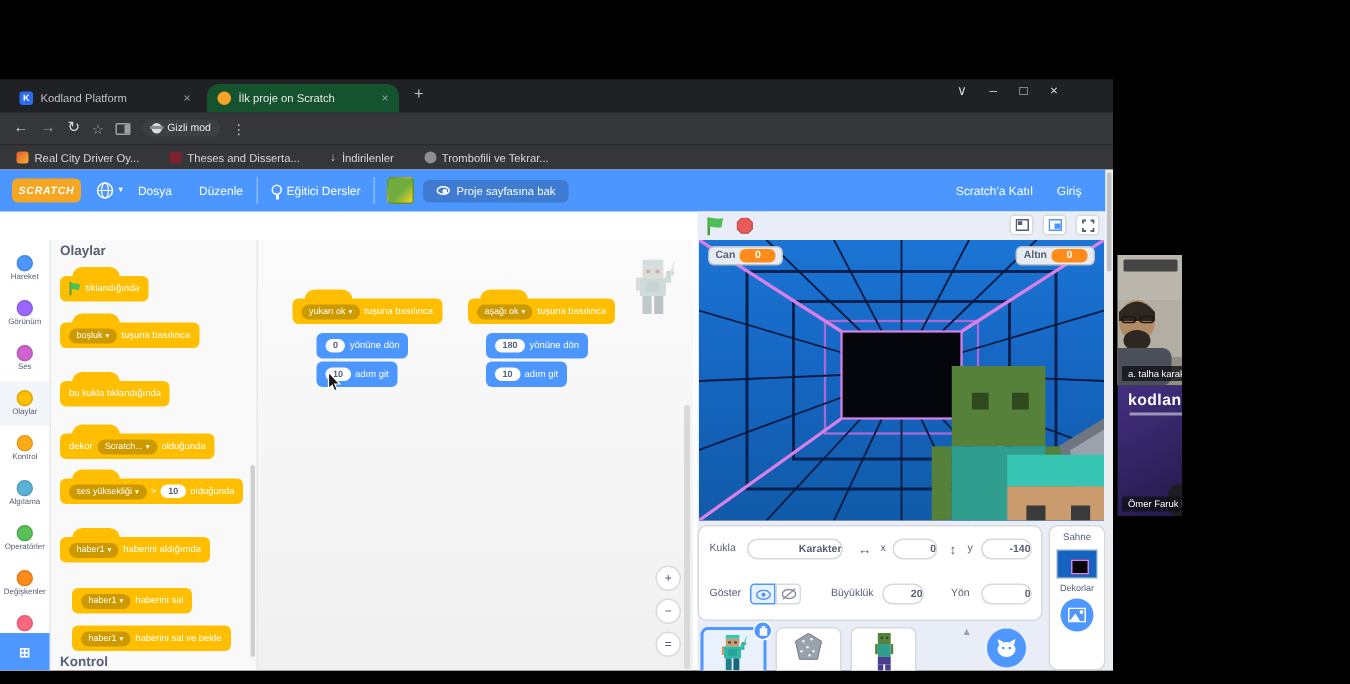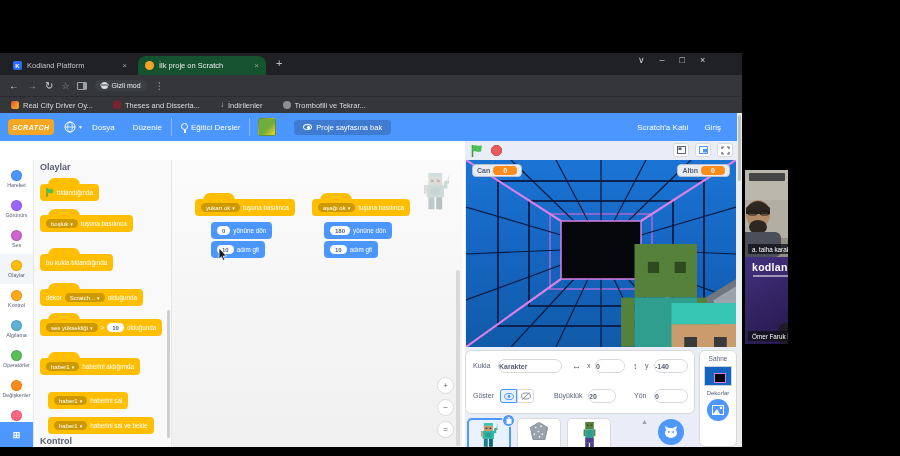--- a/index.html
+++ b/index.html
@@ -62,21 +62,21 @@
   .mitem{padding:0 9px;font-size:8px;}
   .hdiv{width:1px;height:18px;background:rgba(255,255,255,.35);}
   .bulb{width:7px;height:7px;border:1px solid #fff;border-radius:50%;position:relative;margin-right:3px;}
   .bulb::after{content:"";position:absolute;left:2px;top:6px;width:1.5px;height:3px;background:#fff;}
   .tut{display:flex;padding:0 9px;font-size:8px;}
   .pthumb{width:18px;height:18px;border-radius:3px;margin:0 6px 0 8px;
           background:linear-gradient(135deg,#6fae3e 55%,#f9d423);border:1px solid rgba(0,0,0,.15);}
   .ptitles{display:flex;flex-direction:column;line-height:1.25;}
   .ptitle{font-size:8.5px;font-weight:bold;}
   .pby{font-size:6.5px;opacity:.9;}
-  .seebtn{margin-left:12px;display:flex;align-items:center;gap:4px;background:rgba(0,0,0,.18);
+  .seebtn{display:flex;align-items:center;gap:4px;background:rgba(0,0,0,.18);
           border-radius:4px;padding:3px 9px;font-size:7.5px;}
   .eyeic{width:9px;height:6px;border:1px solid #fff;border-radius:50%;position:relative;}
   .eyeic::after{content:"";position:absolute;left:3px;top:1.2px;width:2.5px;height:2.5px;border-radius:50%;background:#fff;}
   .hspace{flex:1;}
   .hlink{font-size:8px;margin-right:16px;}
 
   .edittabs{position:absolute;top:28px;left:0;width:462px;height:19px;background:#E8EDF7;}
   .etab{position:absolute;bottom:0;height:18px;border-radius:7px 7px 0 0;display:flex;align-items:center;
         gap:3px;padding:0 10px;font-size:8px;color:#575E75;background:#DCE4F0;border:1px solid #C9D3E0;border-bottom:none;}
   .etab.on{background:#fff;color:#4C97FF;font-weight:bold;}
@@ -121,21 +121,21 @@
   .stright{position:absolute;right:4px;top:2px;display:flex;gap:6px;}
   .stage{position:absolute;top:19px;left:1px;width:270px;height:187px;background:#0d3a7a;overflow:hidden;}
   .mon{position:absolute;display:flex;gap:3px;align-items:center;background:#e6ecf2;
        border:1px solid #b9c2cc;border-radius:4px;padding:1px 4px;font-size:7px;font-weight:bold;color:#575E75;z-index:5;}
   .mon .val{background:#FF8C1A;color:#fff;border-radius:4px;min-width:24px;text-align:center;
             font-size:7px;padding:1px 3px;}
   .sinfo{position:absolute;top:209px;left:0;width:230px;height:64px;background:#fff;
          border:1px solid #D9D9D9;border-radius:6px;font-size:7px;color:#575E75;}
   .sl{position:absolute;white-space:nowrap;}
   .pill{position:absolute;border:1px solid #D9D9D9;border-radius:10px;font-size:7px;color:#575E75;
-        text-align:left;background:#fff;font-weight:bold;height:14px;padding:0;font-family:"Liberation Sans",sans-serif;}
+        text-align:right;background:#fff;font-weight:bold;height:14px;padding:0;font-family:"Liberation Sans",sans-serif;}
   .tgl{position:absolute;width:17px;height:14px;border:1px solid #D9D9D9;background:#fff;
        display:flex;align-items:center;justify-content:center;}
   .tgl.on{background:#E9F1FC;border-color:#4C97FF;}
   .scol{position:absolute;top:209px;left:234px;width:38px;height:97px;background:#fff;
         border:1px solid #D9D9D9;border-radius:6px;display:flex;flex-direction:column;align-items:center;}
   .scol .lbl{font-size:6.5px;color:#575E75;margin-top:4px;}
   .sthumb{width:28px;height:20px;margin-top:4px;background:#1565c0;border:1px solid #C9D3E0;position:relative;overflow:hidden;}
   .sthumb::before{content:"";position:absolute;left:9px;top:6px;width:10px;height:8px;background:#05060a;border:1px solid #d87fe8;}
   .addcirc{width:22px;height:22px;border-radius:50%;background:#4D97FF;display:flex;
            align-items:center;justify-content:center;margin-top:3px;}

